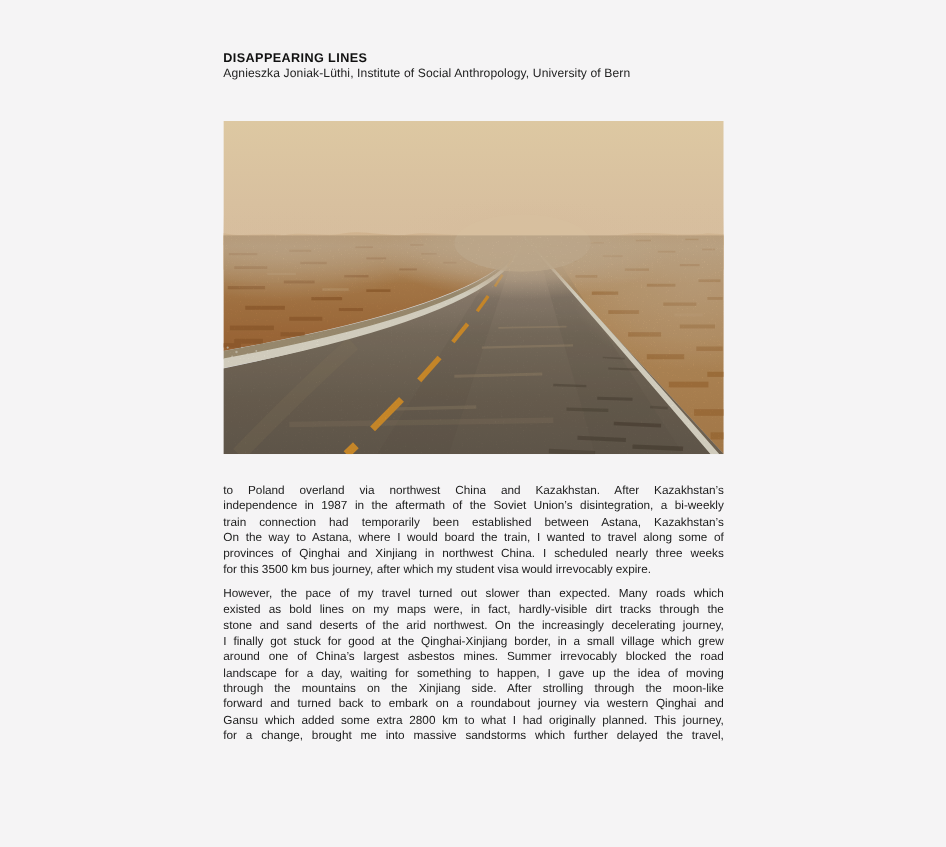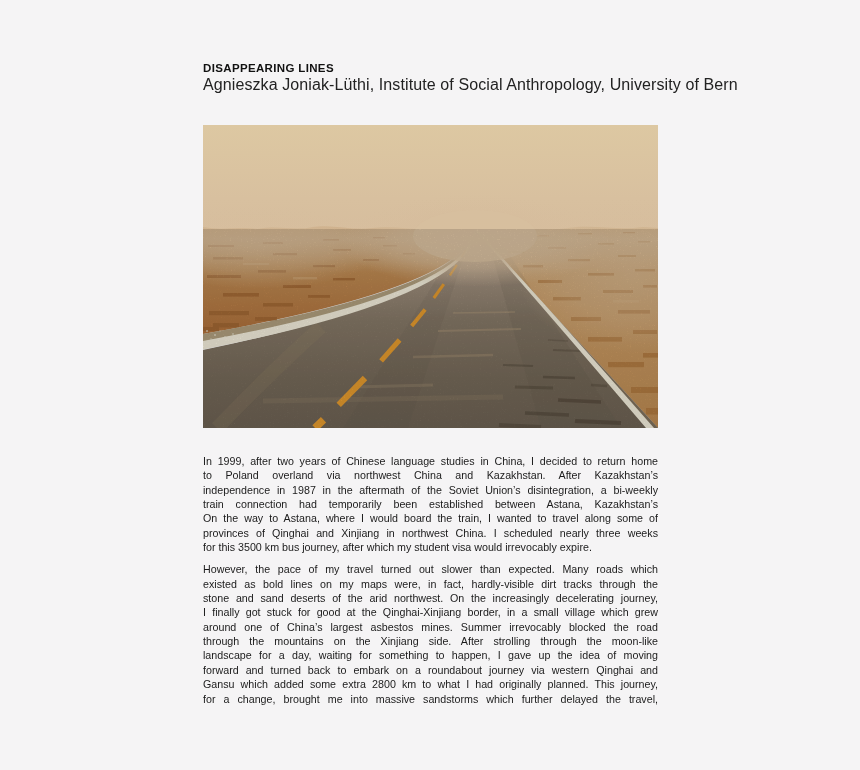--- a/index.html
+++ b/index.html
@@ -4,29 +4,29 @@
 <style>
   html, body { margin: 0; padding: 0; background: #f5f4f5; }
   .page {
     position: relative;
     width: 860px; height: 770px;
     background: #f5f4f5;
     font-family: "Liberation Sans", sans-serif;
     color: #1b1b1b;
     overflow: hidden;
   }
-  .content { position: absolute; left: 203px; top: 16px; width: 455px; height: 548px; }
+  .content { position: absolute; left: 203px; top: 1px; width: 455px; height: 548px; }
   .title {
     position: absolute; left: 0; top: 38px;
     font-size: 11.5px; font-weight: bold; letter-spacing: 0.35px; color: #111;
     white-space: nowrap;
   }
   .author {
     position: absolute; left: 0; top: 60px;
-    font-size: 16px; letter-spacing: 0.1px; color: #222;
+    font-size: 11px; letter-spacing: 0.1px; color: #222;
     white-space: nowrap;
   }
   .photo {
     position: absolute; left: 0; top: 109px;
     width: 455px; height: 303px; margin: 0; padding: 0;
     overflow: hidden;
   }
   .photo svg { display: block; }
   .body-text {
     position: absolute; left: 0; top: 438px; width: 455px;
@@ -221,36 +221,35 @@
           <ellipse cx="430" cy="150" rx="115" ry="78" fill="url(#gFog)" opacity="0.5"></ellipse>
           <ellipse cx="55" cy="122" rx="125" ry="42" fill="url(#gFog)" opacity="0.55"></ellipse>
         </g>
 
         <rect x="0" y="104" width="455" height="199" fill="#000" filter="url(#fGrain)" opacity="0.13"></rect>
       </svg>
     </figure>
 
     <div class="body-text">
       <div class="para para-1">
-          <div class="line">In 1999, after two years of Chinese language studies in China, I decided to return home</div>
           <div class="line">to Poland overland via northwest China and Kazakhstan. After Kazakhstan’s</div>
           <div class="line">independence in 1987 in the aftermath of the Soviet Union’s disintegration, a bi-weekly</div>
           <div class="line">train connection had temporarily been established between Astana, Kazakhstan’s</div>
           <div class="line">On the way to Astana, where I would board the train, I wanted to travel along some of</div>
           <div class="line">provinces of Qinghai and Xinjiang in northwest China. I scheduled nearly three weeks</div>
           <div class="line">for this 3500 km bus journey, after which my student visa would irrevocably expire.</div>
         </div>
       <div class="para para-2">
           <div class="line">However, the pace of my travel turned out slower than expected. Many roads which</div>
           <div class="line">existed as bold lines on my maps were, in fact, hardly-visible dirt tracks through the</div>
           <div class="line">stone and sand deserts of the arid northwest. On the increasingly decelerating journey,</div>
           <div class="line">I finally got stuck for good at the Qinghai-Xinjiang border, in a small village which grew</div>
           <div class="line">around one of China’s largest asbestos mines. Summer irrevocably blocked the road</div>
+          <div class="line">landscape for a day, waiting for something to happen, I gave up the idea of moving</div>
           <div class="line">through the mountains on the Xinjiang side. After strolling through the moon-like</div>
-          <div class="line">landscape for a day, waiting for something to happen, I gave up the idea of moving</div>
           <div class="line">forward and turned back to embark on a roundabout journey via western Qinghai and</div>
           <div class="line">Gansu which added some extra 2800 km to what I had originally planned. This journey,</div>
           <div class="line">for a change, brought me into massive sandstorms which further delayed the travel,</div>
         </div>
     </div>
 
   </div>
 </div>
 
 </body></html>

